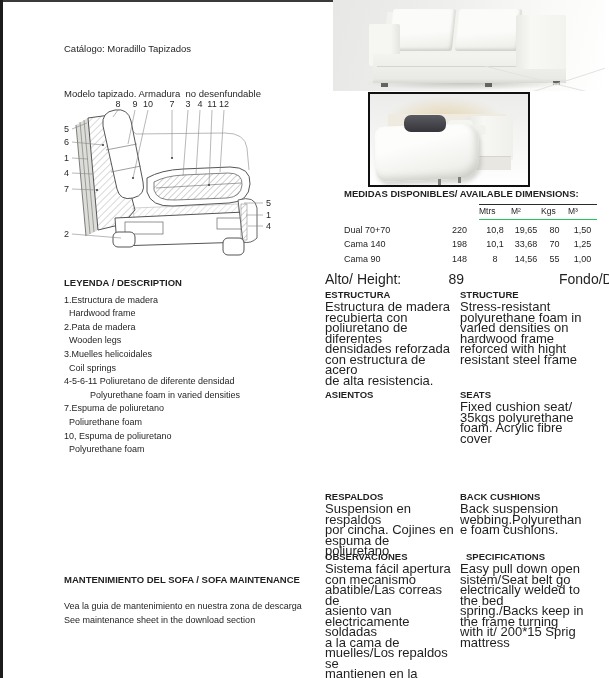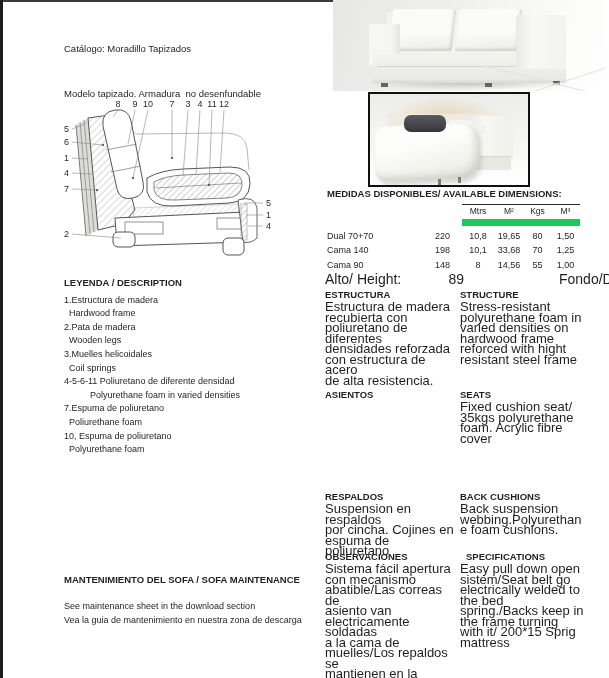--- a/index.html
+++ b/index.html
@@ -52,25 +52,25 @@
   .p2-pillow-w1{left:77px;top:26px;width:27px;height:13px;border-radius:5px;background:#f5f5f1;
     box-shadow:inset 0 -2px 2px rgba(180,180,172,.5);}
   .p2-pillow-w2{left:98px;top:31px;width:18px;height:10px;border-radius:4px;background:#f1f1ed;}
   .p2-leg{width:3px;height:6px;background:#7d7d78;}
 
   
   .diagram{left:33px;top:92px;}
   .diagram text{font-size:9px;fill:#2a2a2a;font-family:"Liberation Sans",sans-serif;}
 
   
-  .dims{left:327px;top:188px;width:262px;font-size:9px;}
+  .dims{left:344px;top:188px;width:262px;font-size:9px;}
   .dims-title{font-size:9.5px;font-weight:bold;margin-bottom:5px;}
   .dim-grid{display:grid;grid-template-columns:95px 28px 12px 32px 30px 27px 29px;}
   .dim-grid div{line-height:13px;}
-  .hcell{border-top:1px solid #2b2b2b;border-bottom:7px solid #22c55e;text-align:center;font-size:8.5px;padding:0 0 1px;}
+  .hcell{border-top:1px solid #2b2b2b;border-bottom:1px solid #22c55e;text-align:left;font-size:8.5px;padding:0 0 1px;}
   .rcell{text-align:right;} .ccell{text-align:center;}
   .drow div{padding-top:3.5px;height:11px;}
   .alto{left:325px;top:271px;display:flex;font-size:14px;gap:17px;}
   .alto .w1{width:95px;} .alto .w2{width:27px;text-align:right;} .alto .sp{width:13px;}
   .alto .w3{width:80px;padding-left:48px;} .alto .w4{width:20px;text-align:center;}
 
   
   .legend{left:64px;top:276px;width:245px;font-size:9px;line-height:13.6px;}
   .legend-title{font-size:9.5px;font-weight:bold;margin-bottom:4px;}
   .leg-en{padding-left:5px;}
@@ -360,16 +360,16 @@
 spring./Backs keep in
 the frame turning
 with it/ 200*15 Sprig
 mattress</div>
   </div>
 </div>
 
 <div class="abs maint">
   <div class="maint-title">MANTENIMIENTO DEL SOFA / SOFA MAINTENANCE</div>
   <div class="maint-lines">
+    <div>Vea la guia de mantenimiento en nuestra zona de descarga</div>
     <div>See maintenance sheet in the download section</div>
-    <div>Vea la guia de mantenimiento en nuestra zona de descarga</div>
   </div>
 </div>
 
 </body></html>

